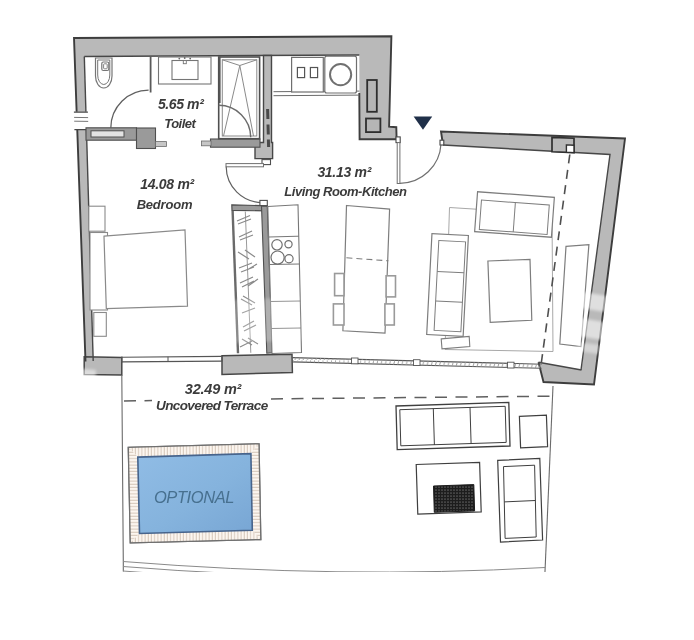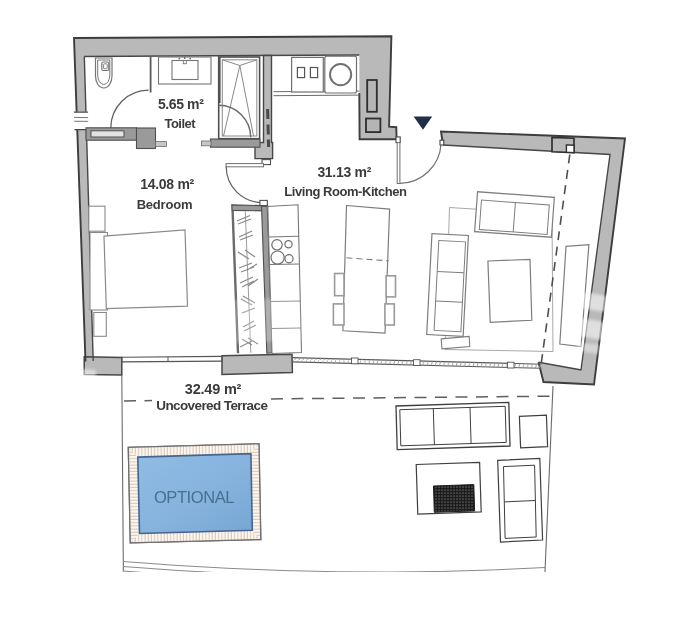--- a/index.html
+++ b/index.html
@@ -1,16 +1,16 @@
 <!DOCTYPE html>
 <html><head>
 <meta charset="utf-8">
 <style>
   html,body{margin:0;padding:0;background:#ffffff;}
-  #plan{width:694px;height:572px;position:relative;font-family:"Liberation Sans", sans-serif;}
+  #plan{width:694px;height:572px;position:relative;font-family:"Liberation Sans", sans-serif;font-style:italic;}
   text{font-family:"Liberation Sans", sans-serif;}
 </style>
 </head>
 <body>
 <div id="plan">
 <svg width="694" height="640" viewBox="0 0 694 640">
 <defs>
   <linearGradient id="poolgrad" x1="0" y1="0" x2="1" y2="1">
     <stop offset="0" stop-color="#90bce5"></stop>
     <stop offset="0.55" stop-color="#85b3dd"></stop>

